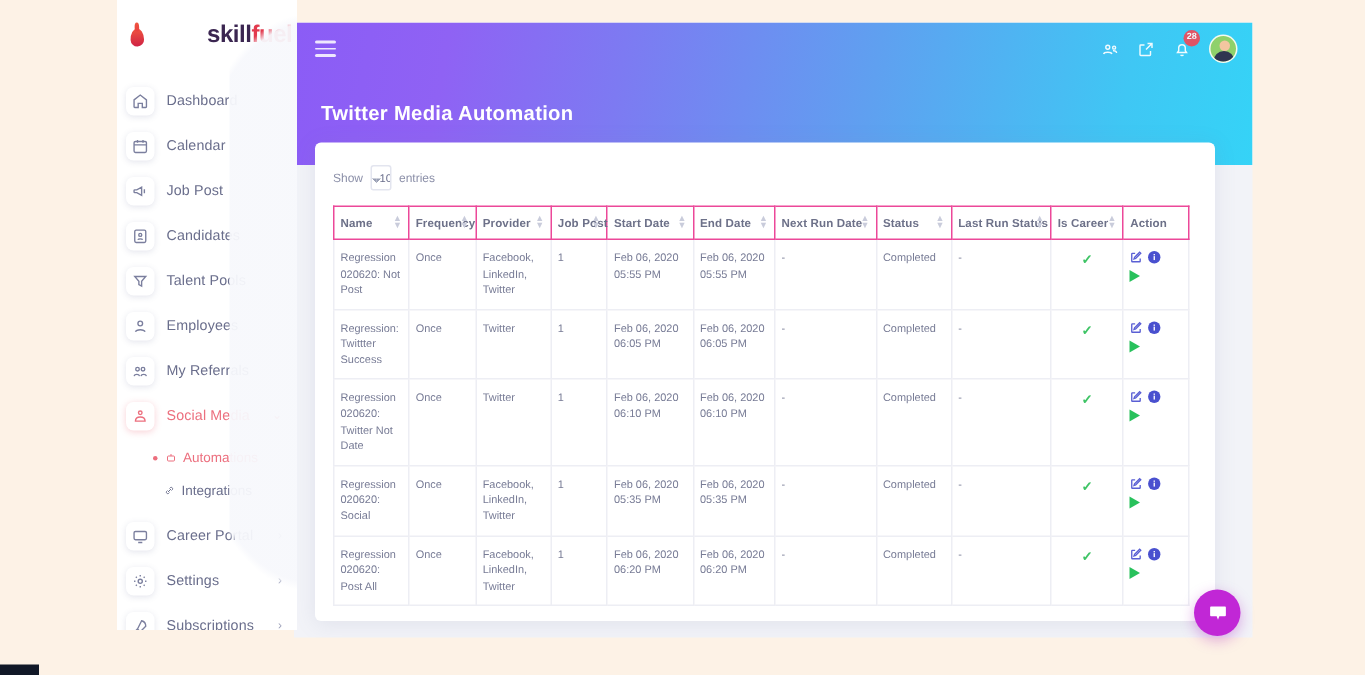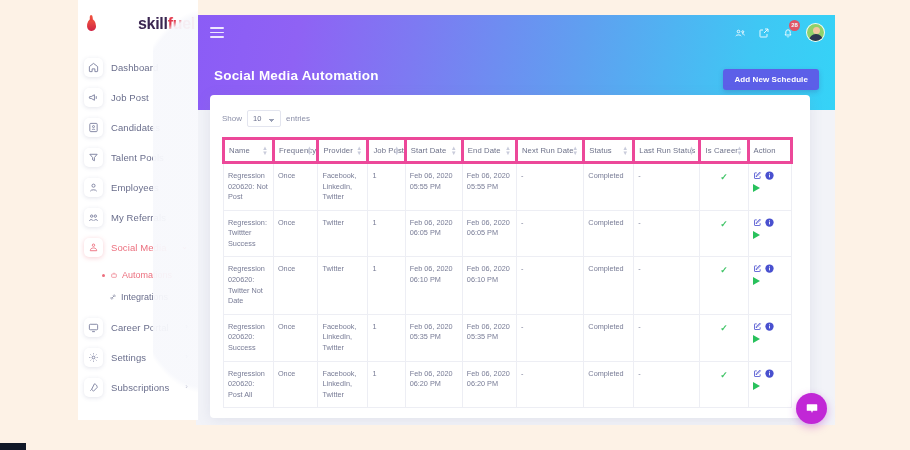--- a/index.html
+++ b/index.html
@@ -144,40 +144,40 @@
   .card {
     position: absolute; left: 14px; top: 80px; width: 600px;
     background: #fff; border-radius: 4px;
     box-shadow: 0 2px 14px rgba(120,125,165,.14);
     padding: 12px 17px 10px 12px;
   }
   .card-controls { display: flex; align-items: center; justify-content: space-between; height: 22px; }
   .show-grp, .search-grp { display: flex; align-items: center; gap: 5px; }
   .show-grp label, .search-grp label { font-size: 8px; color: #8b8fa8; }
   .len-select {
-    width: 34px; height: 17px; border: 1px solid #e3e5ef; border-radius: 2px;
+    width: 14px; height: 17px; border: 1px solid #e3e5ef; border-radius: 2px;
     font-size: 7.5px; color: #6a6e8c; background: #fff;
     font-family: inherit; padding-left: 5px;
     -webkit-appearance: none; appearance: none;
     background-image: linear-gradient(45deg, transparent 50%, #9aa0b5 50%), linear-gradient(135deg, #9aa0b5 50%, transparent 50%);
     background-position: calc(100% - 9px) 8px, calc(100% - 6px) 8px;
     background-size: 3px 3px, 3px 3px;
     background-repeat: no-repeat;
     cursor: pointer;
   }
   .search-input {
     width: 142px; height: 17px; border: 1px solid #e3e5ef; border-radius: 2px;
     font-size: 8px; color: #5b5e77; font-family: inherit; padding: 0 5px;
     outline: none;
   }
 
   table { width: 100%; border-collapse: collapse; margin-top: 8px; table-layout: fixed; }
   thead th {
-    font-size: 7.7px; font-weight: 400; color: #6d7189; text-align: left;
-    padding: 6px 4px; border: 3px solid #ec4899; position: relative;
+    font-size: 7.7px; font-weight: 700; color: #6d7189; text-align: left;
+    padding: 6px 4px; border: 1px solid #ec4899; position: relative;
     white-space: nowrap; letter-spacing: .1px;
   }
   .sort-ico {
     position: absolute; right: 4px; top: 50%; transform: translateY(-50%);
     color: #c9ccdb; font-size: 6px; line-height: 5px; text-align: center;
   }
   .sort-ico i { display: block; font-style: normal; }
   tbody td {
     font-size: 7.3px; color: #787c96; padding: 7px 4px; border: 1px solid #edeef4;
     vertical-align: top; line-height: 1.45; word-wrap: break-word;
@@ -219,20 +219,29 @@
 
     <div class="nav-item">
       <span class="nav-icon">
         <svg width="11" height="11" viewBox="0 0 24 24" fill="none" stroke="currentColor" stroke-width="2">
             <path d="M3 10l9-7 9 7v10a1 1 0 0 1-1 1h-5v-6H9v6H4a1 1 0 0 1-1-1z"></path>
           </svg>
       </span>
       <span class="nav-label">Dashboard</span>
     </div>
 
+    <div class="nav-item">
+      <span class="nav-icon">
+        <svg width="11" height="11" viewBox="0 0 24 24" fill="none" stroke="currentColor" stroke-width="2">
+            <rect x="3" y="5" width="18" height="16" rx="2"></rect>
+            <path d="M3 10h18M8 3v4M16 3v4"></path>
+          </svg>
+      </span>
+      <span class="nav-label">Calendar</span>
+    </div>
 
     <div class="nav-item">
       <span class="nav-icon">
         <svg width="11" height="11" viewBox="0 0 24 24" fill="none" stroke="currentColor" stroke-width="2">
             <path d="M3 11v2a1 1 0 0 0 1 1h3l7 4V6L7 10H4a1 1 0 0 0-1 1z"></path>
             <path d="M18 9v6"></path>
           </svg>
       </span>
       <span class="nav-label">Job Post</span>
     </div>
@@ -374,22 +383,21 @@
       <span class="ticon">
         <svg width="12" height="12" viewBox="0 0 24 24" fill="none" stroke="currentColor" stroke-width="1.9">
             <path d="M6 16h12l-1.6-2.4V10a4.4 4.4 0 0 0-8.8 0v3.6z"></path>
             <path d="M10.2 19a2 2 0 0 0 3.6 0"></path>
           </svg>
         <span class="badge">28</span>
       </span>
       <span class="avatar"></span>
     </div>
 
-    <h1 class="page-title">Social Media Automation</h1>
-    <button class="add-btn">Add New Schedule</button>
+    <h1 class="page-title">Twitter Media Automation</h1>
   </header>
 
   <div class="card">
 
     <div class="card-controls">
       <div class="show-grp">
         <label>Show</label>
         <select class="len-select">
           <option>10</option>
           <option>25</option>
@@ -544,21 +552,21 @@
                     <circle cx="12" cy="12" r="11" fill="#4950cf"></circle>
                     <rect x="10.8" y="10" width="2.4" height="7" fill="#fff"></rect>
                     <rect x="10.8" y="6.2" width="2.4" height="2.4" fill="#fff"></rect>
                   </svg>
                 </span>
                 <span class="play"></span>
               </div>
             </td>
           </tr>
           <tr>
-            <td>Regression 020620: Success</td>
+            <td>Regression 020620: Social</td>
             <td>Once</td>
             <td>Facebook, LinkedIn, Twitter</td>
             <td>1</td>
             <td>Feb 06, 2020 05:35 PM</td>
             <td>Feb 06, 2020 05:35 PM</td>
             <td>-</td>
             <td>Completed</td>
             <td>-</td>
             <td class="center"><span class="check">✓</span></td>
             <td>

